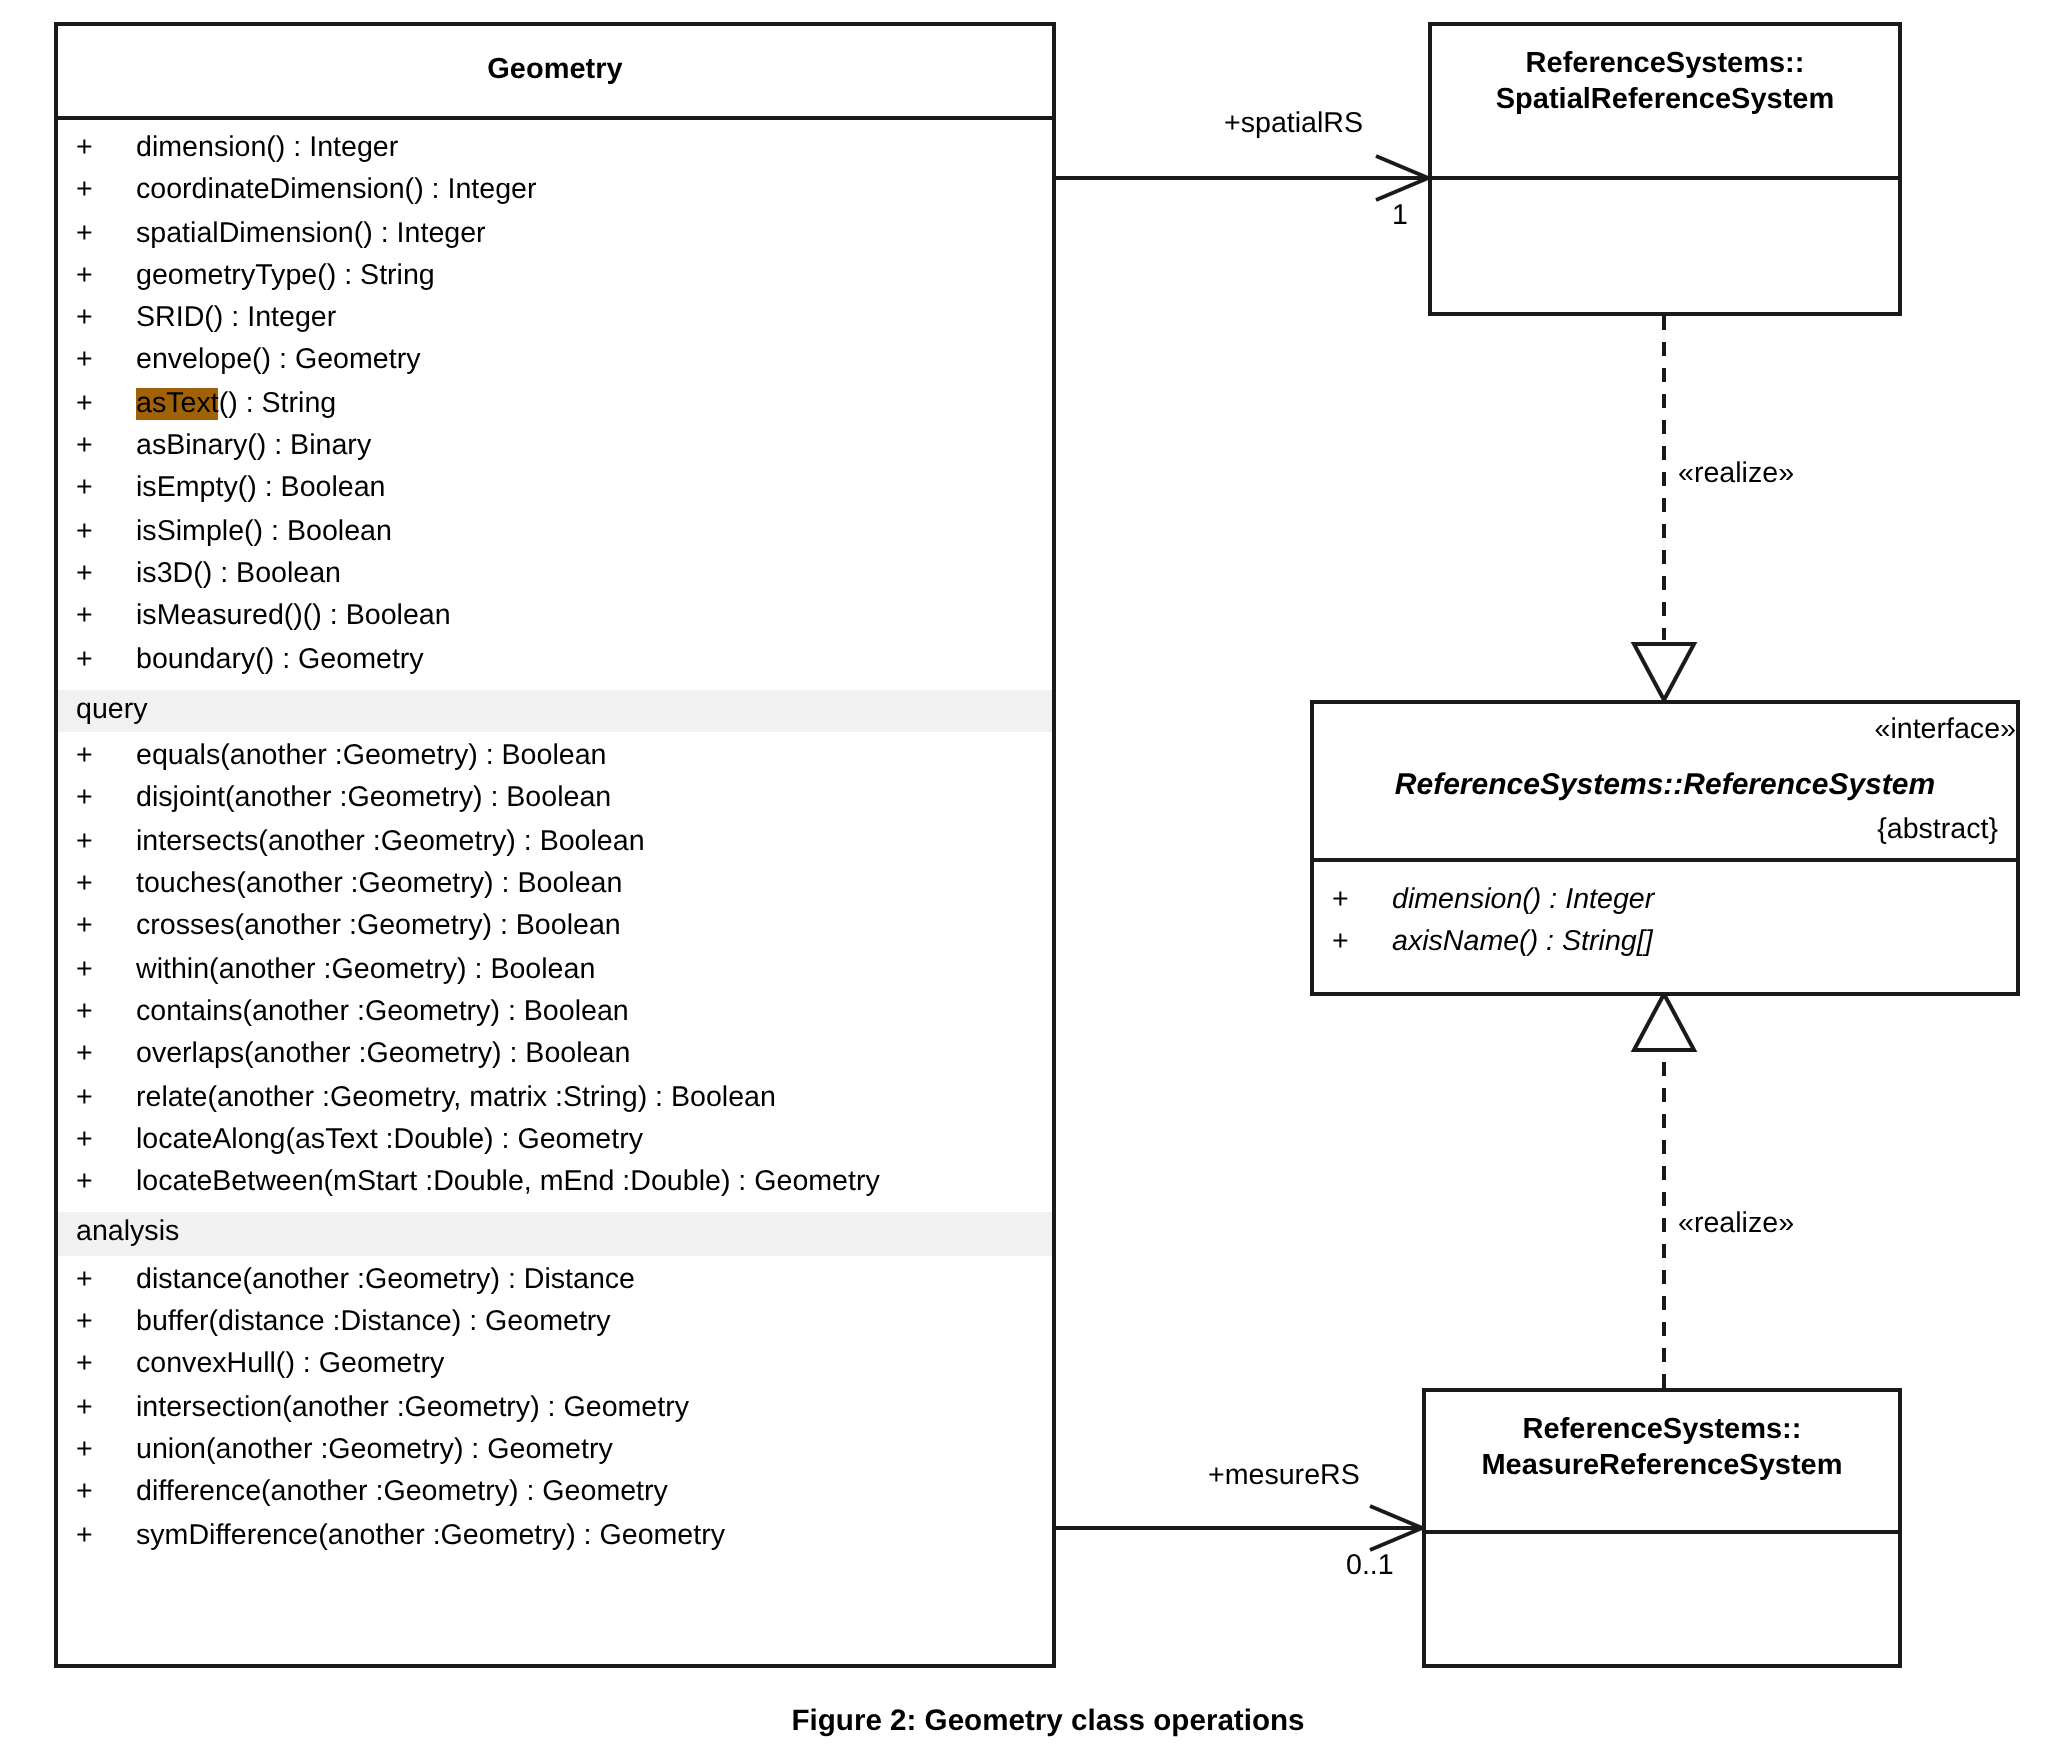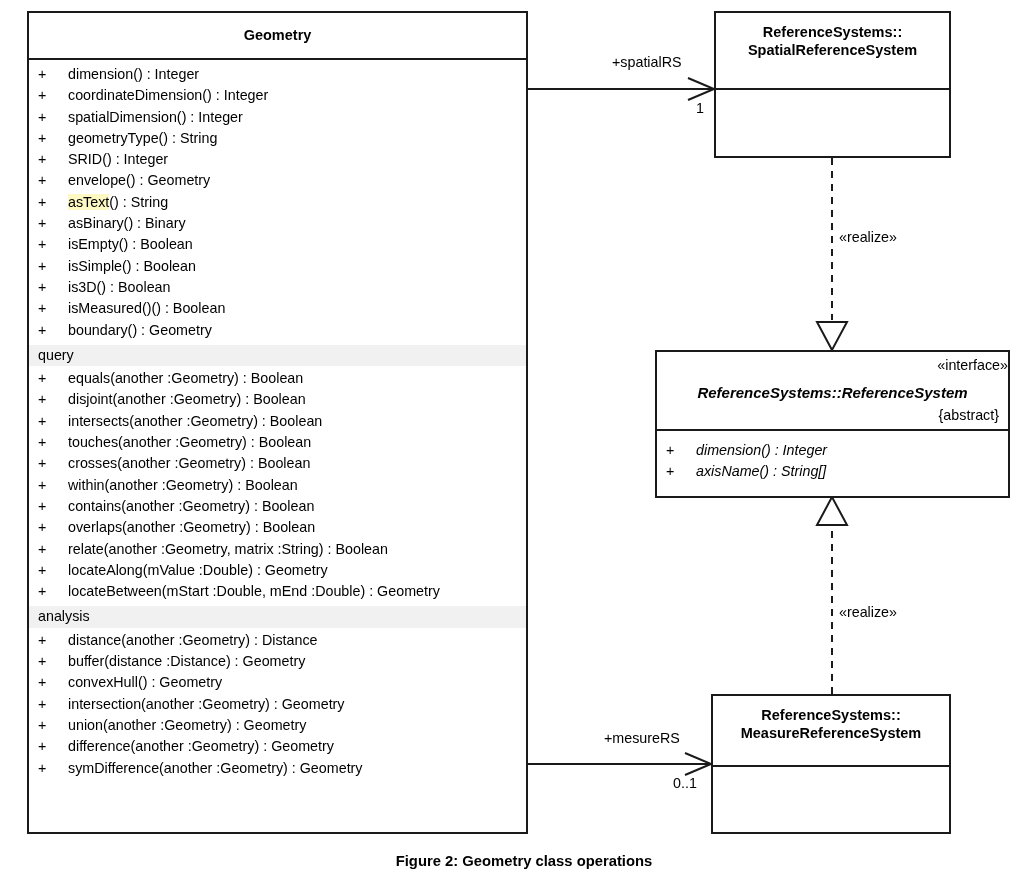--- a/index.html
+++ b/index.html
@@ -66,21 +66,21 @@
     padding-left: 9px;
   }
   .feat .vis {
     width: 30px;
     flex: 0 0 30px;
     text-align: left;
   }
   .feat .sig { flex: 1 1 auto; }
 
   .feat .sig .hl {
-    background: #fef9c3;
+    background: #a16207;
   }
 
   
   .section-band {
     font-size: 14.3px;
     line-height: 21.3px;
     background: #f1f1f1;
     padding-left: 9px;
     color: #000;
   }
@@ -254,21 +254,21 @@
       <div class="feat">
         <span class="vis">+</span>
         <span class="sig">overlaps(another :Geometry) : Boolean</span>
       </div>
       <div class="feat">
         <span class="vis">+</span>
         <span class="sig">relate(another :Geometry, matrix :String) : Boolean</span>
       </div>
       <div class="feat">
         <span class="vis">+</span>
-        <span class="sig">locateAlong(mValue :Double) : Geometry</span>
+        <span class="sig">locateAlong(asText :Double) : Geometry</span>
       </div>
       <div class="feat">
         <span class="vis">+</span>
         <span class="sig">locateBetween(mStart :Double, mEnd :Double) : Geometry</span>
       </div>
     </div>
 
     <div class="section-band">analysis</div>
 
     <div class="uml-compartment" style="padding-top:2px;">

